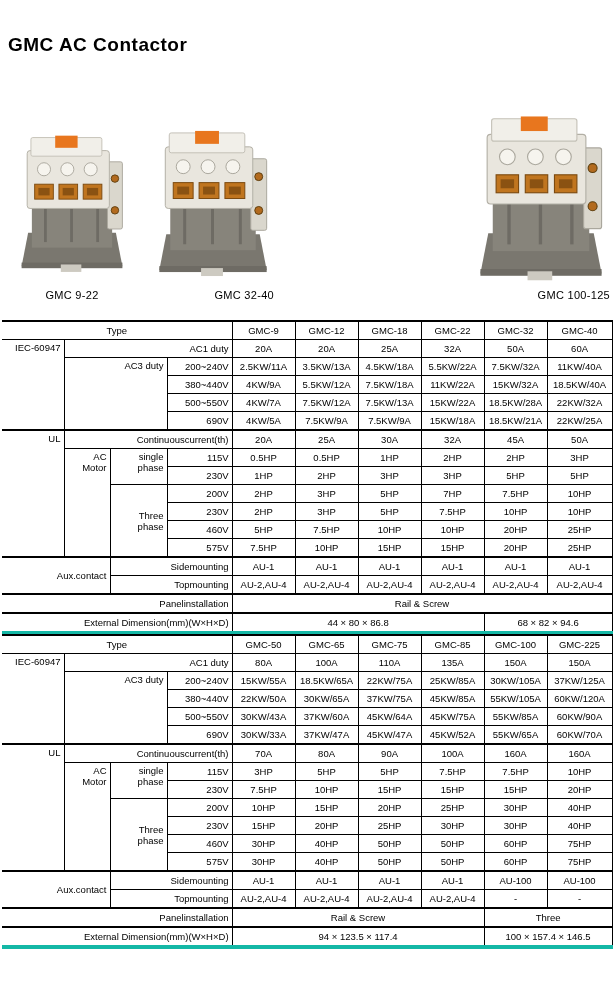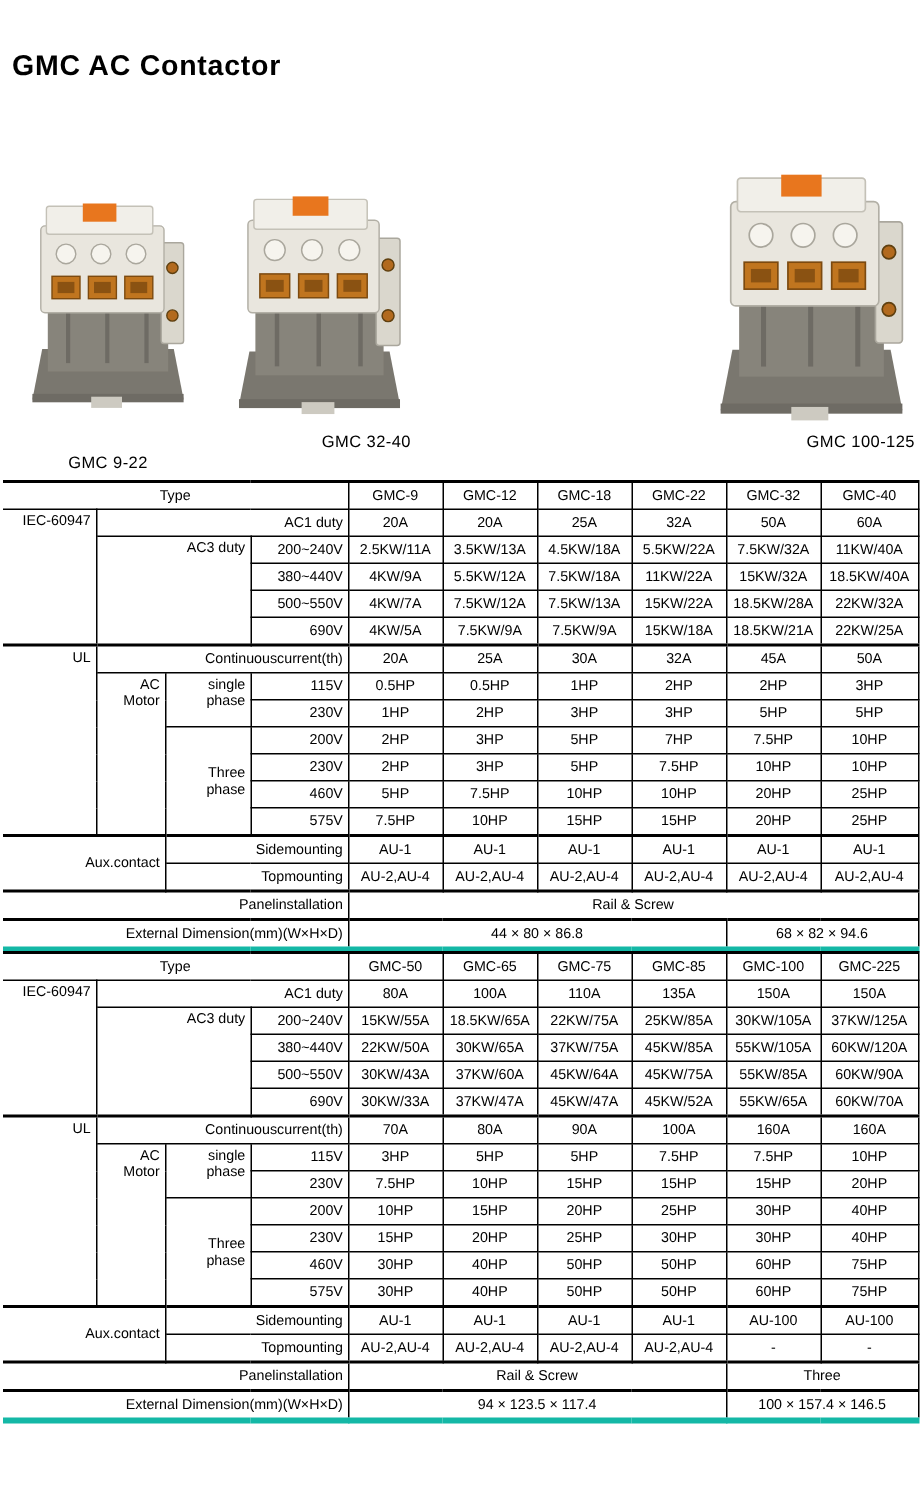--- a/index.html
+++ b/index.html
@@ -2,21 +2,21 @@
 <html><head>
 <meta charset="utf-8">
 <style>
   html,body{margin:0;padding:0;background:#fff;}
   .page{position:relative;width:615px;height:992px;background:#fff;overflow:hidden;
         font-family:"Liberation Sans",sans-serif;color:#000;padding-left:12px;}
   .title{position:absolute;left:8px;top:34px;font-size:19px;font-weight:bold;letter-spacing:.5px;}
   .product{position:absolute;text-align:center;}
   .product svg{display:block;width:100%;}
   .caption{font-size:11px;white-space:nowrap;letter-spacing:.3px;}
-  .p1{left:16px;top:122px;width:112px;} .p1 svg{height:158px;} .p1 .caption{margin-top:23px;}
+  .p1{left:16px;top:122px;width:112px;} .p1 svg{height:158px;} .p1 .caption{margin-top:9px;}
   .p2{left:152px;top:119px;width:122px;text-align:right;} .p2 svg{height:163px;} .p2 .caption{margin-top:7px;}
   .p3{left:300px;top:113px;width:136px;} .p3 svg{height:172px;} .p3 .caption{margin-top:4px;}
   .p4{left:472px;top:103px;width:138px;} .p4 svg{height:184px;} .p4 .caption{margin-top:2px;text-align:right;}
   table.spec{position:absolute;left:2px;width:610px;border-collapse:collapse;table-layout:fixed;
              font-size:9.5px;line-height:11px;border-top:2px solid #000;border-bottom:4px solid #14b8a6;}
   #t1{top:320px;} #t2{top:634px;}
   .spec td{border:1px solid #000;height:17px;padding:0 3px;text-align:center;vertical-align:middle;overflow:hidden;}
   .spec .lt{text-align:right;}
   .spec .vt{vertical-align:top;padding-top:2px;}
   .spec .nl{border-left:0;}

